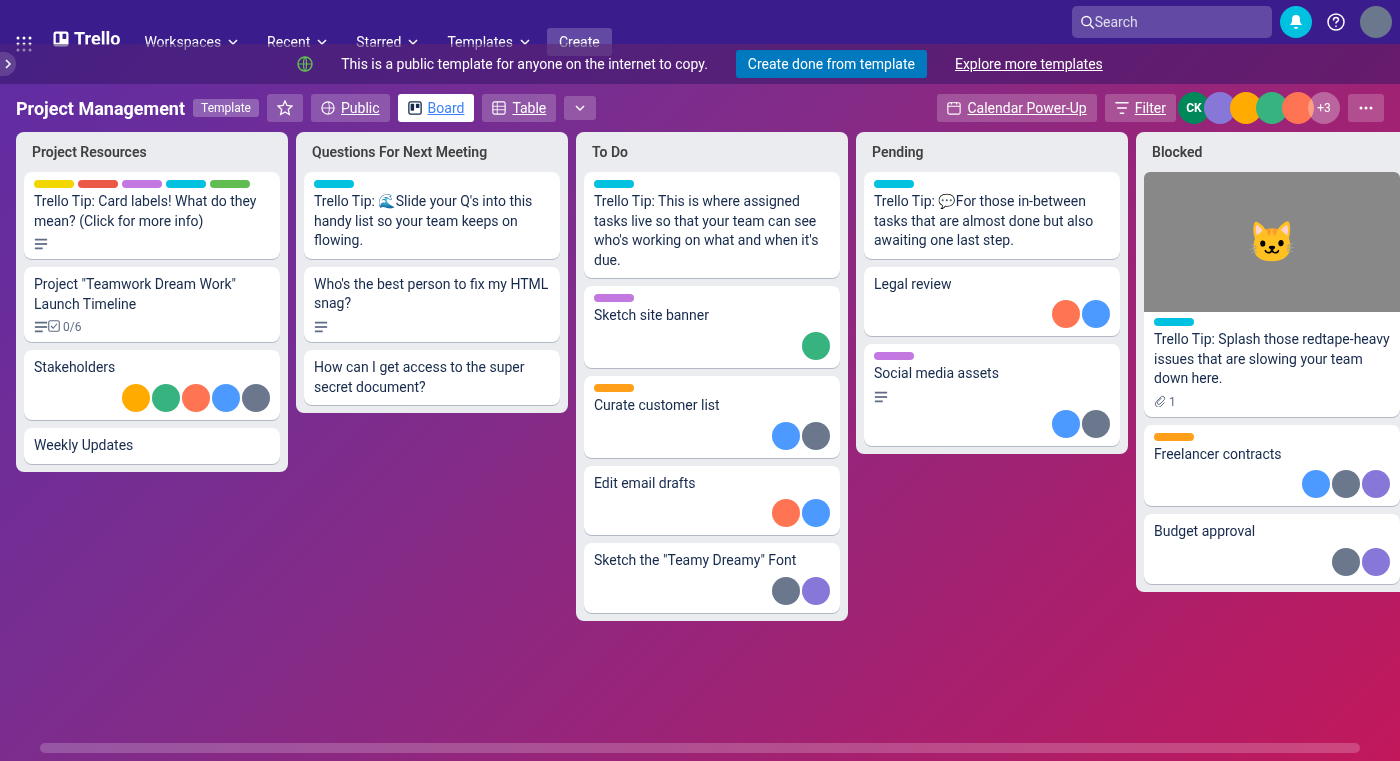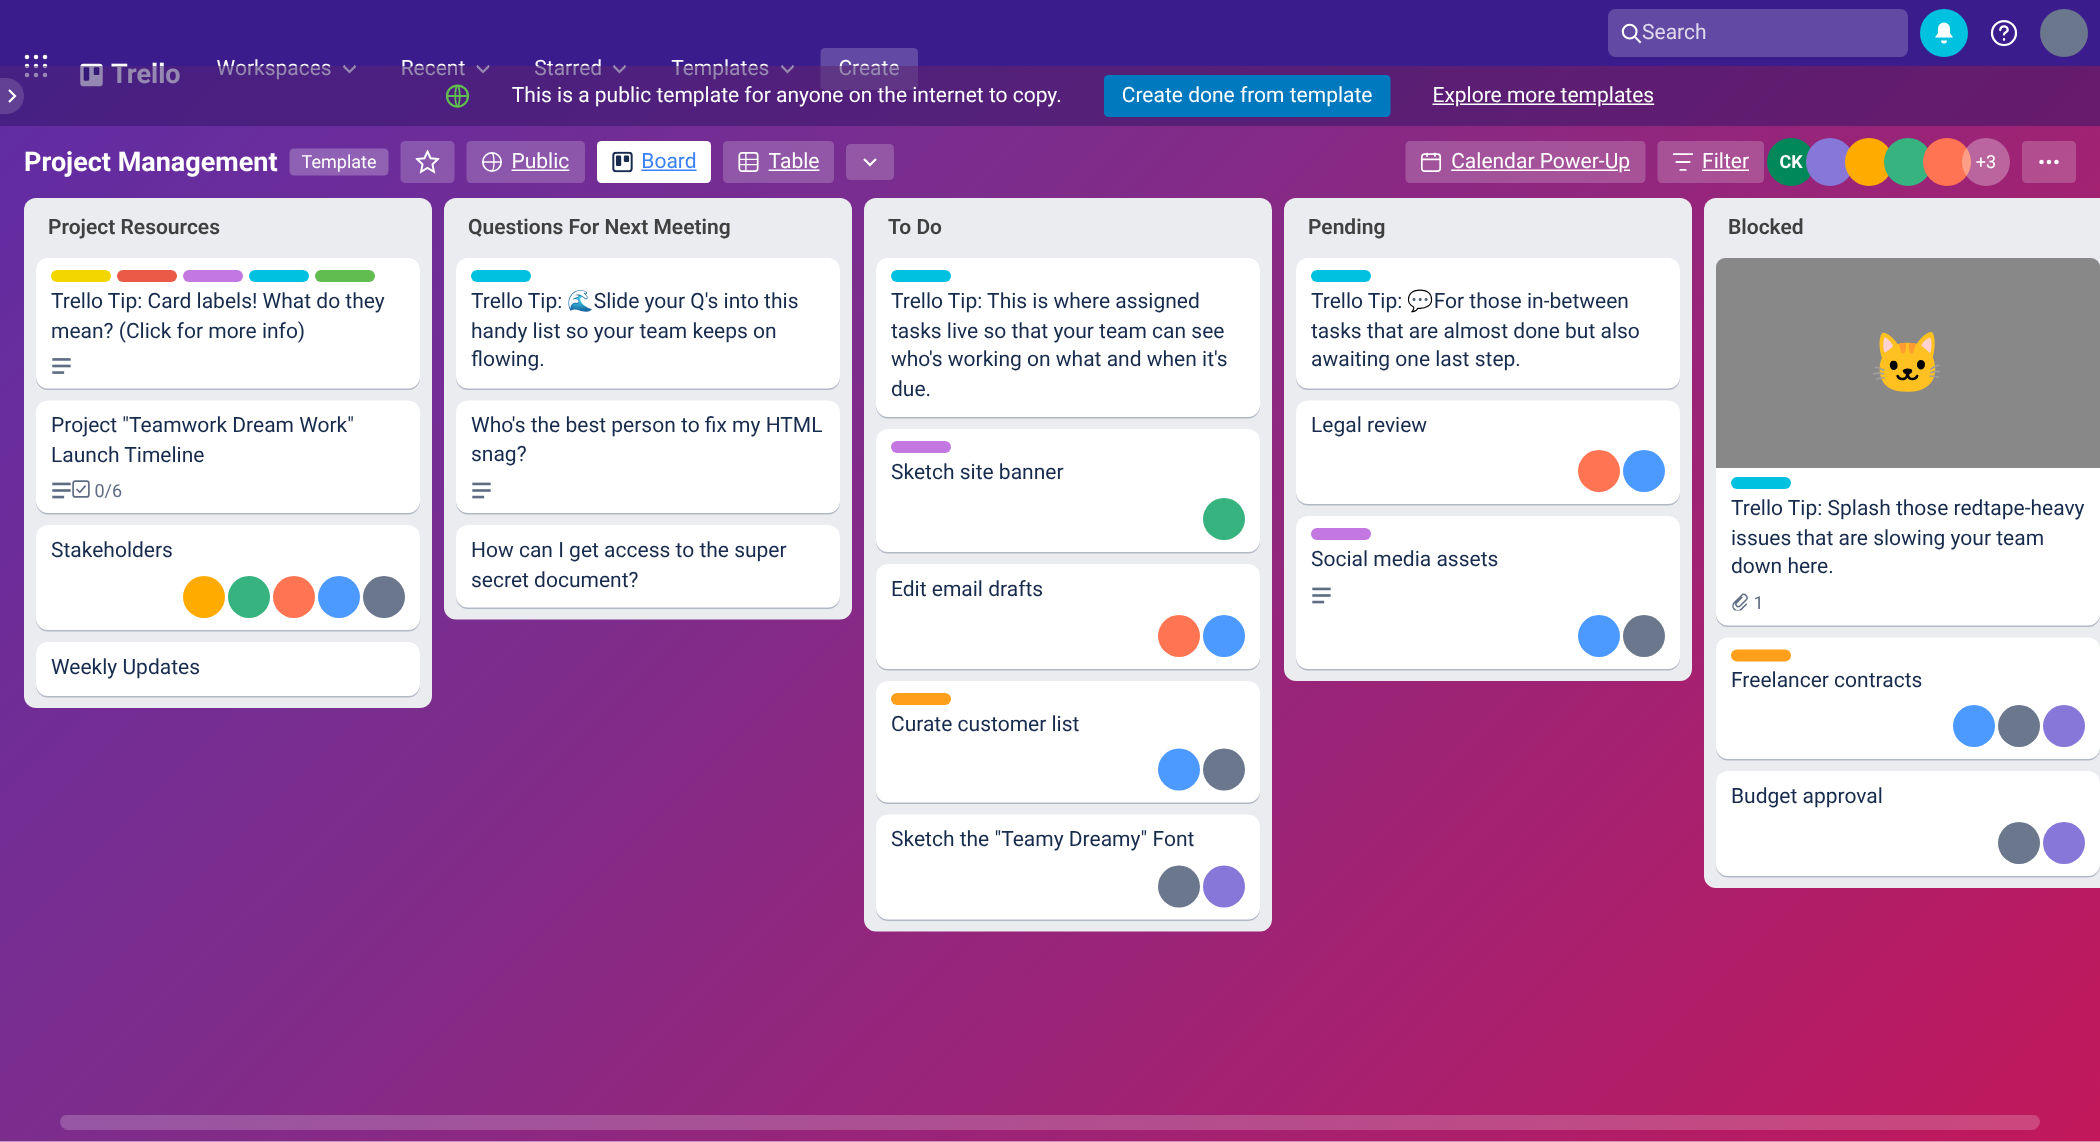--- a/index.html
+++ b/index.html
@@ -1,20 +1,20 @@
 <!DOCTYPE html>
 <html><head>
 <meta charset="utf-8">
 <style>
 * { margin: 0; padding: 0; box-sizing: border-box; font-family: -apple-system, BlinkMacSystemFont, "Segoe UI", Roboto, sans-serif; }
 body { background: linear-gradient(135deg, #5e2ca5 0%, #7b2d8e 35%, #c2185b 100%); height: 761px; width: 1400px; overflow: hidden; }
 
 
 .topnav { background: #3b1c8c; height: 44px; display: flex; align-items: center; padding: 0 8px; color: #fff; gap: 4px; }
-.topnav-left { display: flex; align-items: flex-end; gap: 4px; margin-top: 44px; }
+.topnav-left { display: flex; align-items: flex-start; gap: 4px; margin-top: 44px; }
 .apps-icon { width: 32px; height: 32px; display: flex; align-items: center; justify-content: center; cursor: pointer; border-radius: 3px; }
 .logo { display: flex; align-items: center; gap: 4px; padding: 0 8px; font-weight: 700; font-size: 18px; cursor: pointer; }
 .nav-btn { display: flex; align-items: center; gap: 6px; padding: 6px 12px; color: #fff; font-size: 14px; cursor: pointer; border-radius: 3px; }
 .nav-create { background: rgba(255,255,255,0.2); padding: 6px 12px; border-radius: 3px; font-size: 14px; cursor: pointer; }
 .topnav-right { margin-left: auto; display: flex; align-items: center; gap: 8px; }
 .search-box { background: rgba(255,255,255,0.2); border-radius: 5px; display: flex; align-items: center; padding: 4px 8px; width: 200px; height: 32px; }
 .search-box input { background: transparent; border: none; color: #fff; outline: none; width: 100%; font-size: 14px; }
 .search-box input::placeholder { color: rgba(255,255,255,0.8); }
 .icon-btn { width: 32px; height: 32px; display: flex; align-items: center; justify-content: center; cursor: pointer; border-radius: 50%; color: #fff; }
 .icon-btn.teal { background: #00c2e0; }
@@ -319,34 +319,34 @@
       <div class="card">
         <div class="card-labels">
           <span class="label l-purple"></span>
         </div>
         <div class="card-title">Sketch site banner</div>
         <div class="card-members">
           <div class="avatar sm av4"></div>
         </div>
       </div>
       <div class="card">
+        <div class="card-labels">
+          <span class="label l-orange"></span>
+        </div>
+        <div class="card-title">Curate customer list</div>
+        <div class="card-members">
+          <div class="avatar sm av6"></div>
+          <div class="avatar sm av1"></div>
+        </div>
+      </div>
+      <div class="card">
         <div class="card-title">Edit email drafts</div>
         <div class="card-members">
           <div class="avatar sm av5"></div>
           <div class="avatar sm av6"></div>
-        </div>
-      </div>
-      <div class="card">
-        <div class="card-labels">
-          <span class="label l-orange"></span>
-        </div>
-        <div class="card-title">Curate customer list</div>
-        <div class="card-members">
-          <div class="avatar sm av6"></div>
-          <div class="avatar sm av1"></div>
         </div>
       </div>
       <div class="card">
         <div class="card-title">Sketch the "Teamy Dreamy" Font</div>
         <div class="card-members">
           <div class="avatar sm av1"></div>
           <div class="avatar sm av2"></div>
         </div>
       </div>
     </div>

